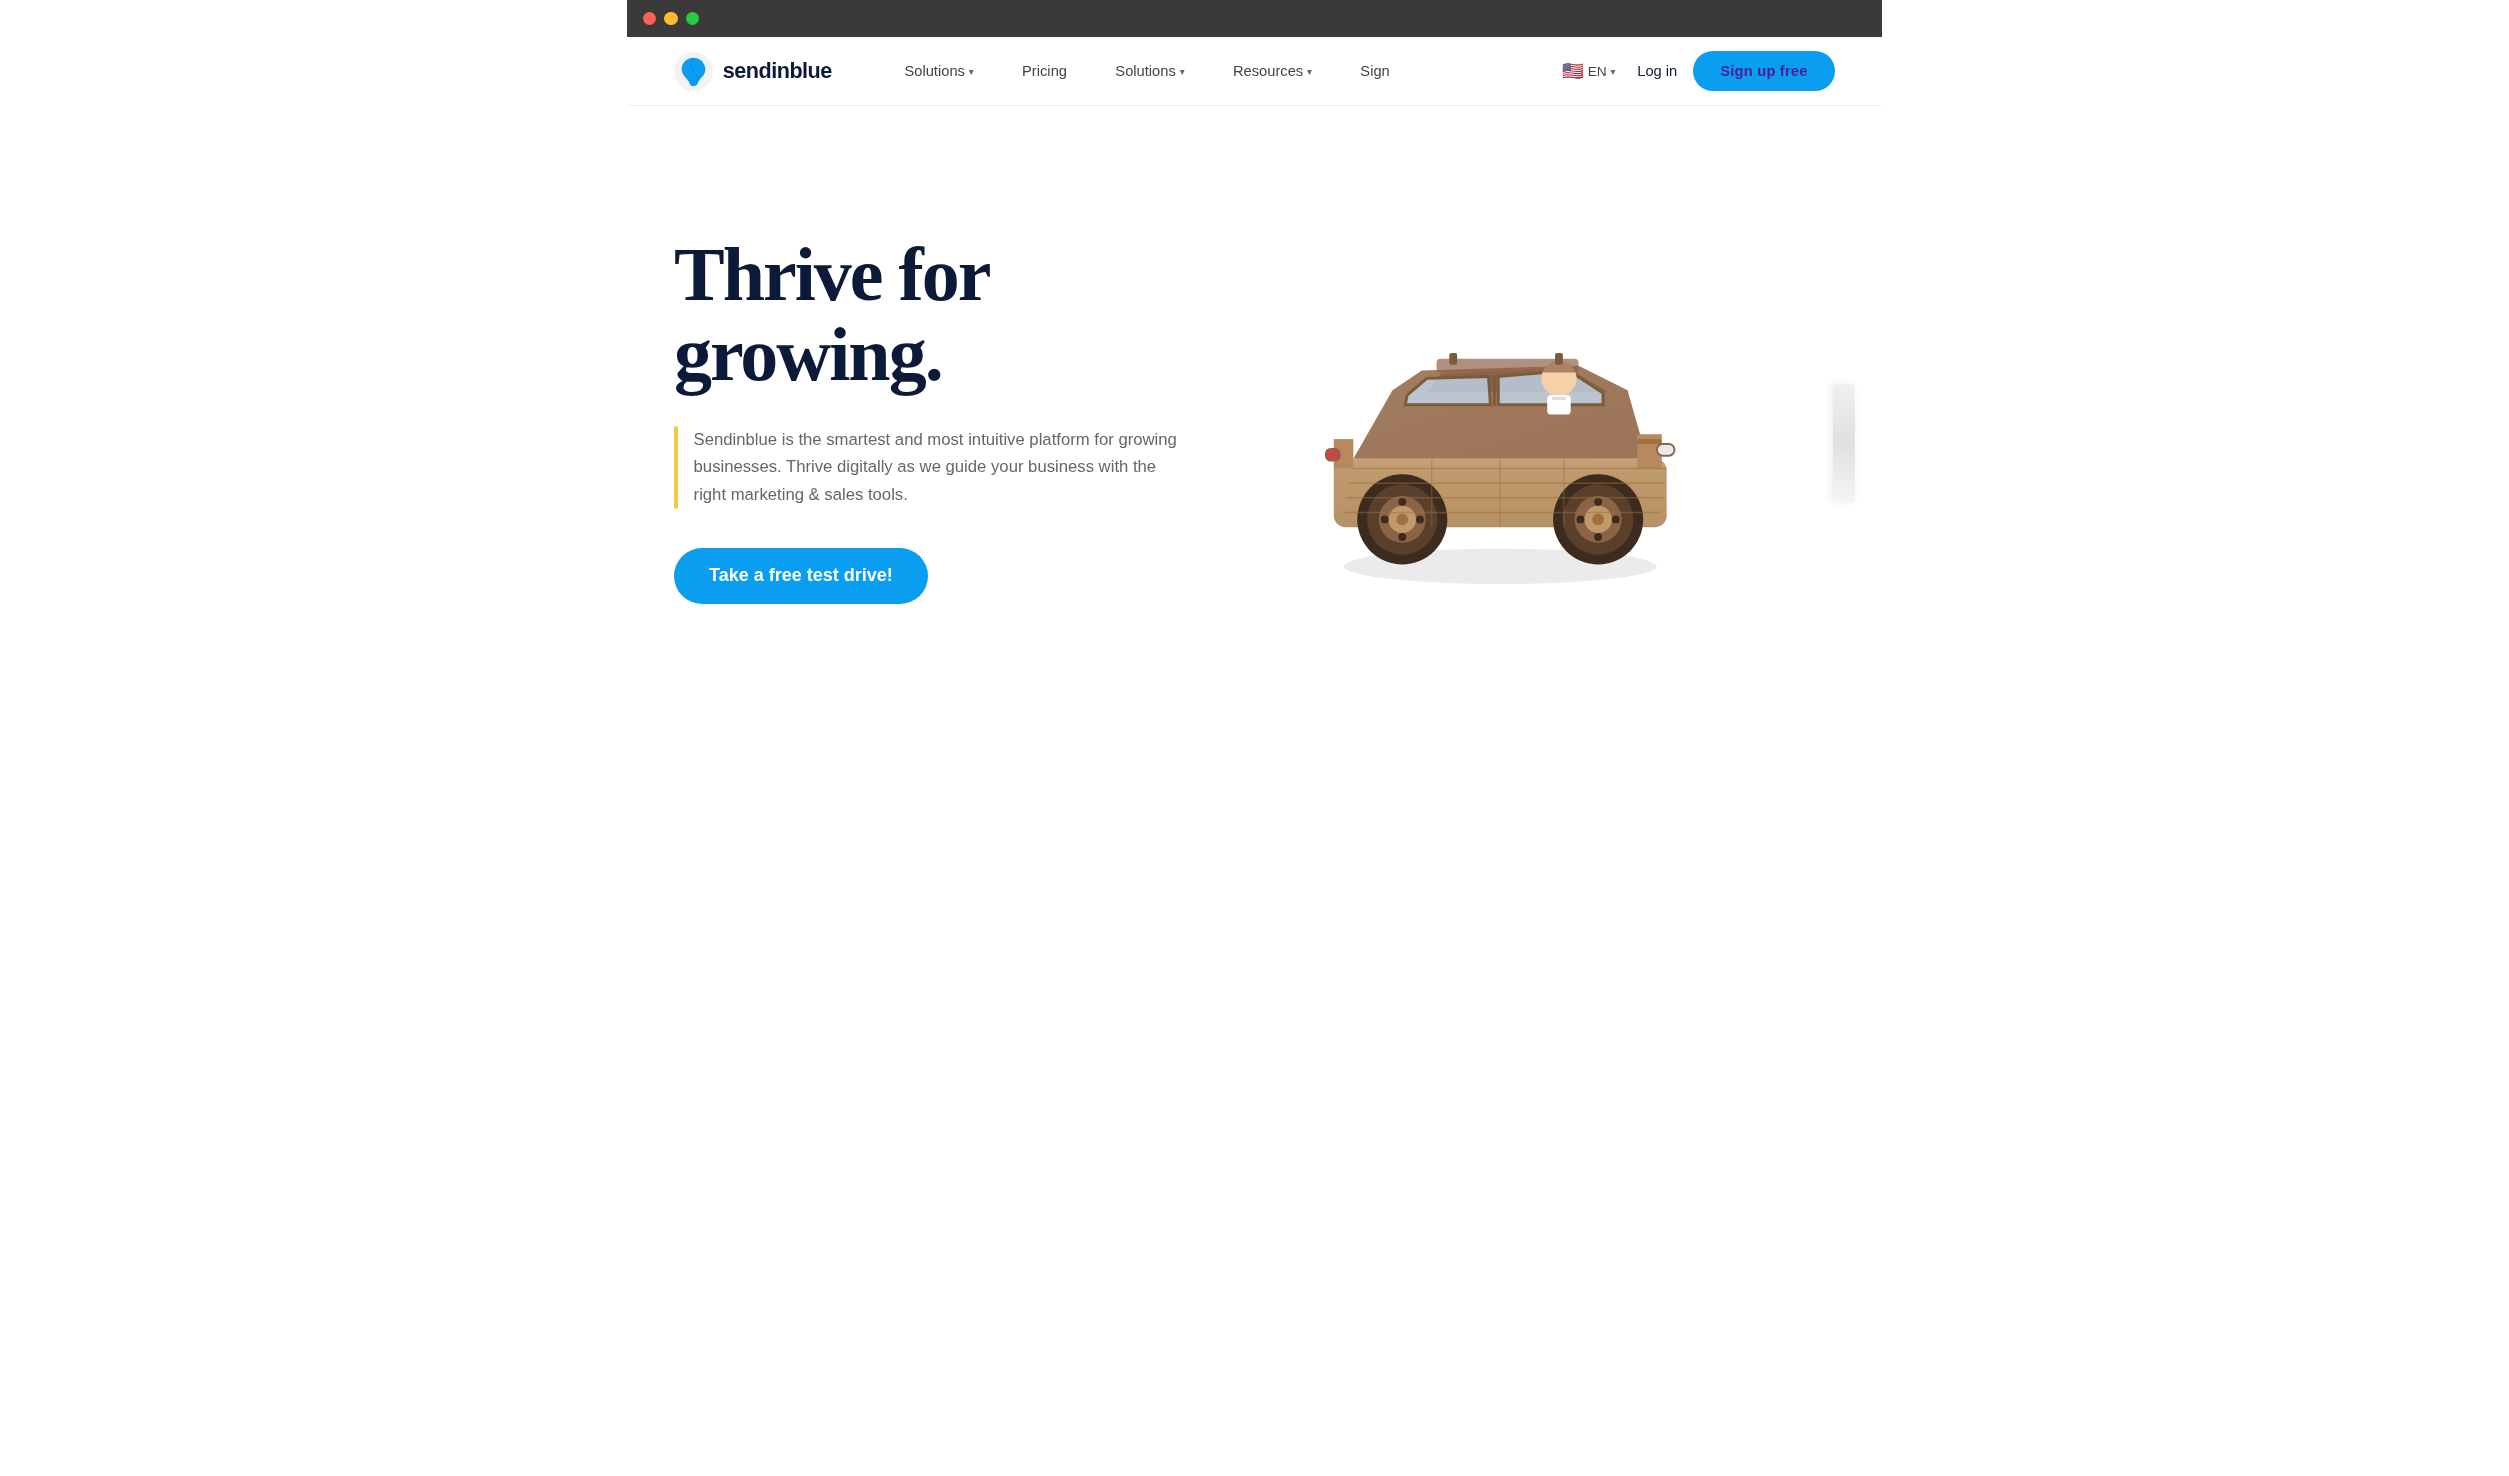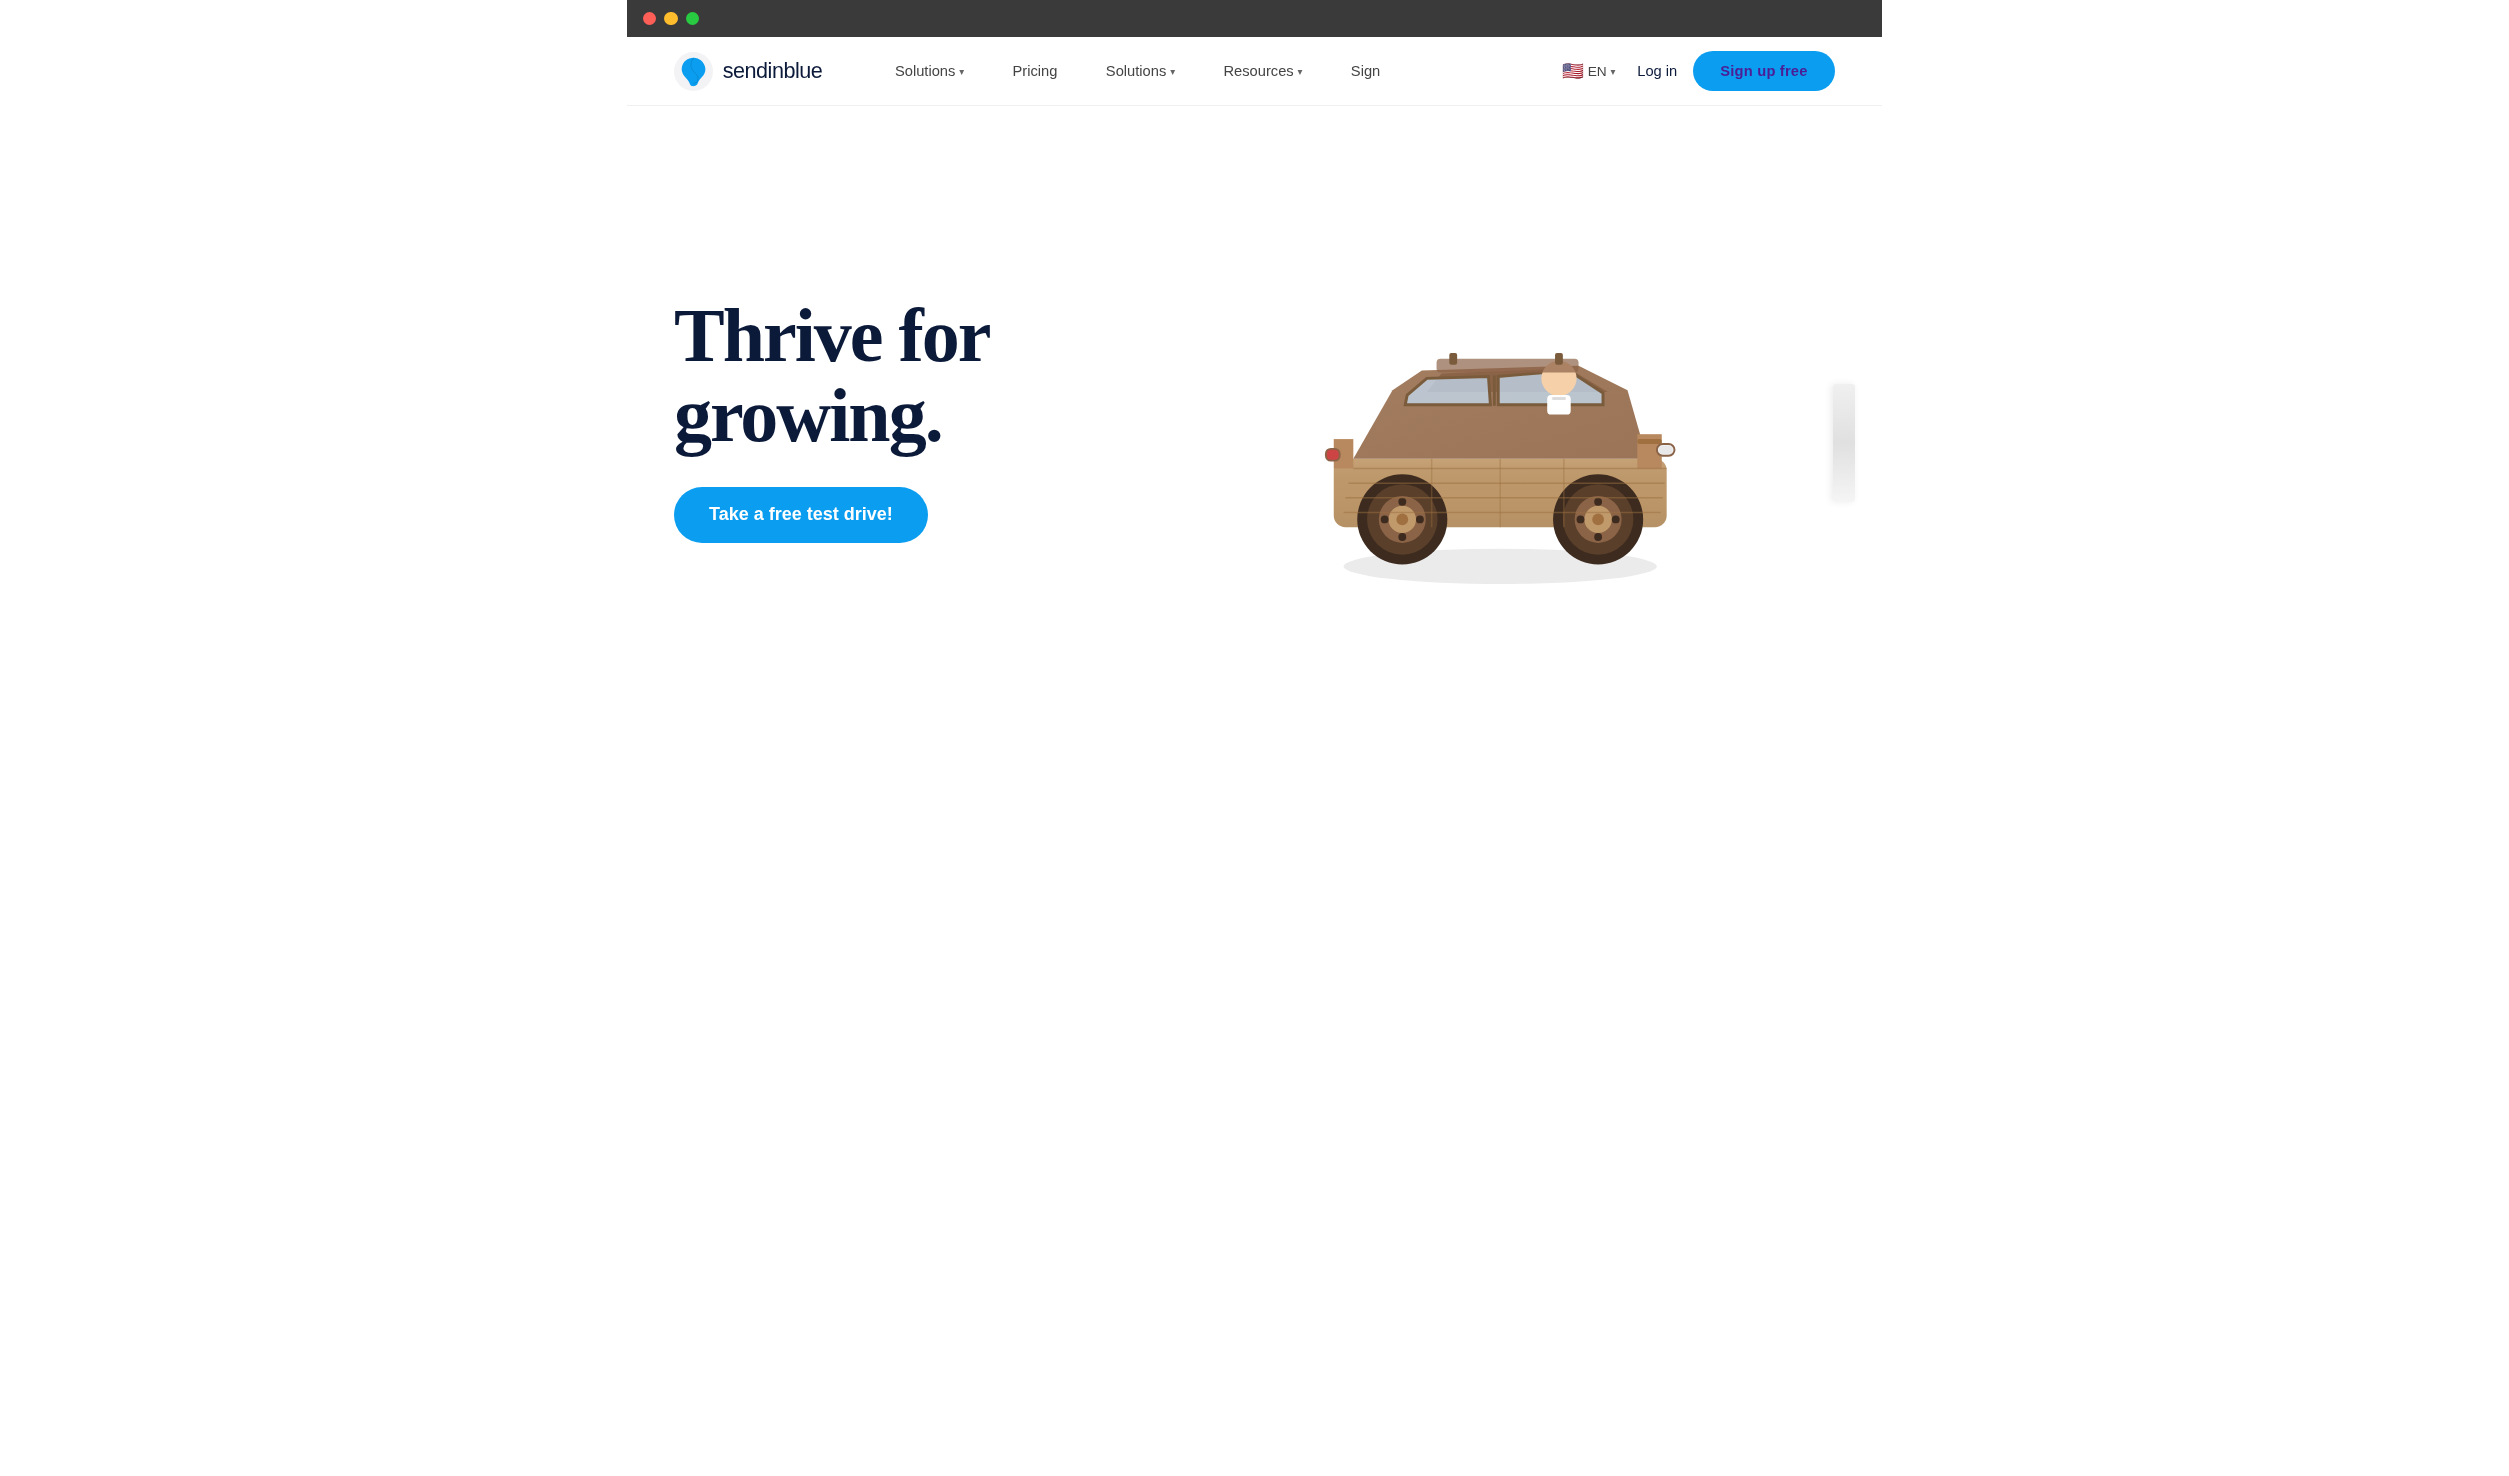--- a/index.html
+++ b/index.html
@@ -53,21 +53,21 @@
       margin-right: 59px;
     }
 
     .logo-icon {
       width: 39px;
       height: 39px;
     }
 
     .logo-text {
       font-size: 21.6px;
-      font-weight: 400;
+      font-weight: 700;
       color: #0c1a3a;
       letter-spacing: -0.5px;
     }
 
     .nav-links {
       display: flex;
       align-items: center;
       gap: 21px;
       flex: 1;
     }
@@ -261,20 +261,24 @@
   </div>
 </nav>
 
 <section class="hero">
   <div class="hero-content">
     <h1 class="hero-title">
       <span>Thrive for</span><br>
       <span>growing.</span>
     </h1>
 
+    <div class="hero-description-wrapper">
+      <div class="hero-accent-bar"></div>
+      <p class="hero-description">Sendinblue is the smartest and most intuitive platform for growing businesses. Thrive digitally as we guide your business with the right marketing &amp; sales tools.</p>
+    </div>
 
     <button class="cta-btn">Take a free test drive!</button>
   </div>
 
   <div class="hero-image">
 
     <svg width="470" height="353" viewBox="0 0 480 360" xmlns="http://www.w3.org/2000/svg">
 
       <ellipse cx="230" cy="330" rx="160" ry="18" fill="rgba(0,0,0,0.08)"></ellipse>
 

